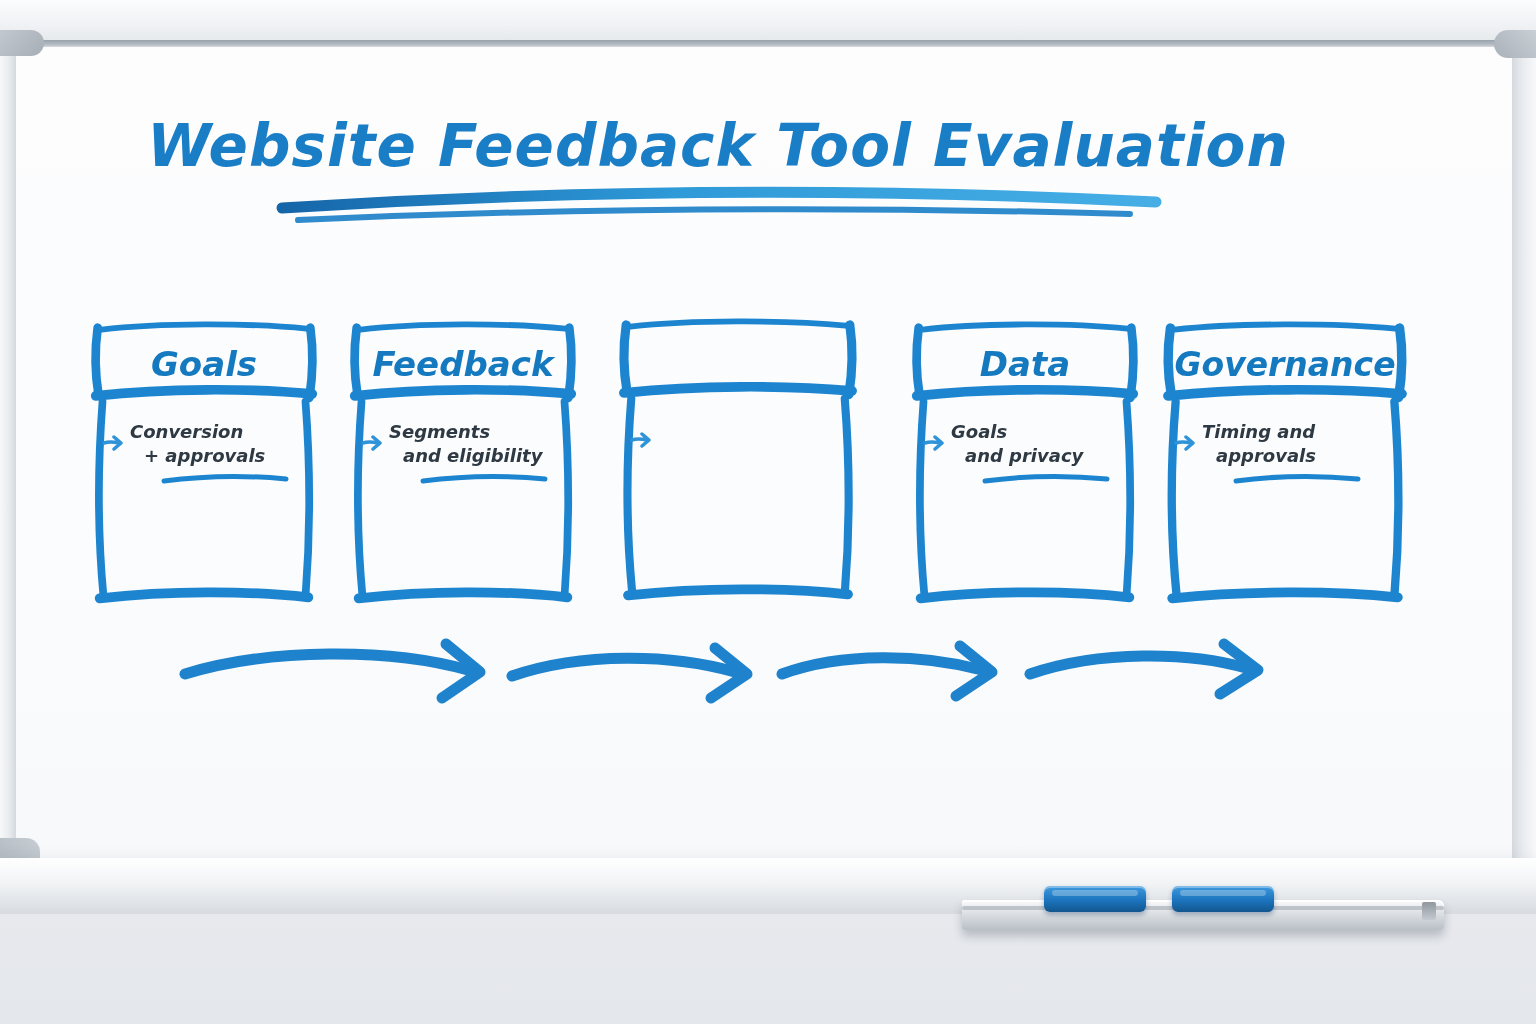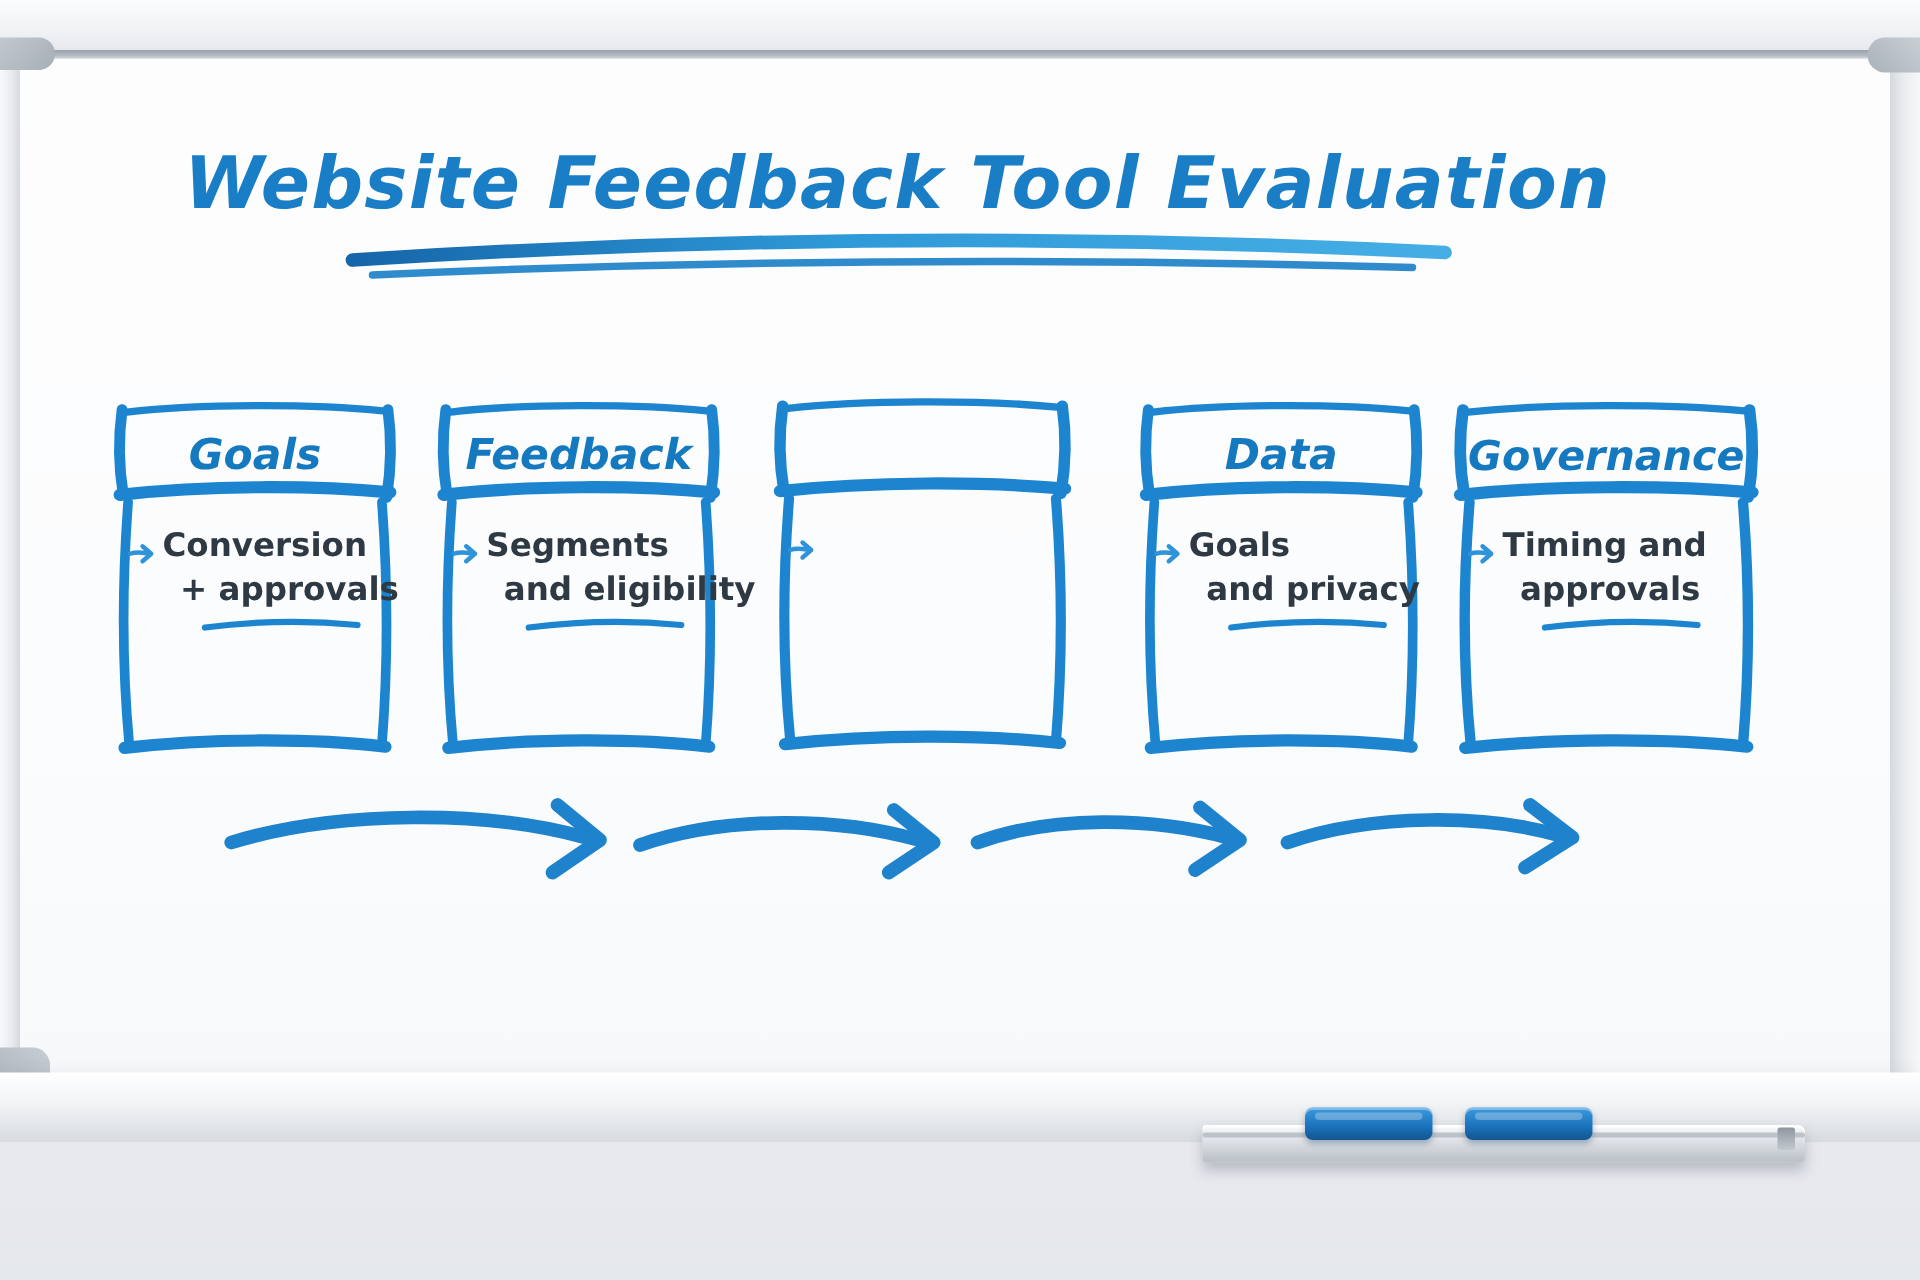--- a/index.html
+++ b/index.html
@@ -103,21 +103,21 @@
   }
   .col-touchpoints .box-title{font-size:33px;}
   .col-governance .box-title{font-size:33px;}
   .box-body{
     position:absolute;left:14px;top:102px;width:calc(100% - 28px);
     display:flex;align-items:flex-start;
   }
   .bullet{flex:0 0 24px;margin-top:12px;}
   .body-text{
     margin-left:4px;
-    font-size:26px;font-weight:600;color:#2e3943;
+    font-size:18px;font-weight:600;font-style:italic;color:#2e3943;
     line-height:1.35;
   }
   .body-line{display:block;white-space:nowrap;}
   .line-2{margin-left:14px;}
   .word-underline{display:block;margin:2px 0 0 30px;}
   
   .flow-arrows{position:absolute;left:170px;top:624px;}
 </style>
 </head>
 <body>

